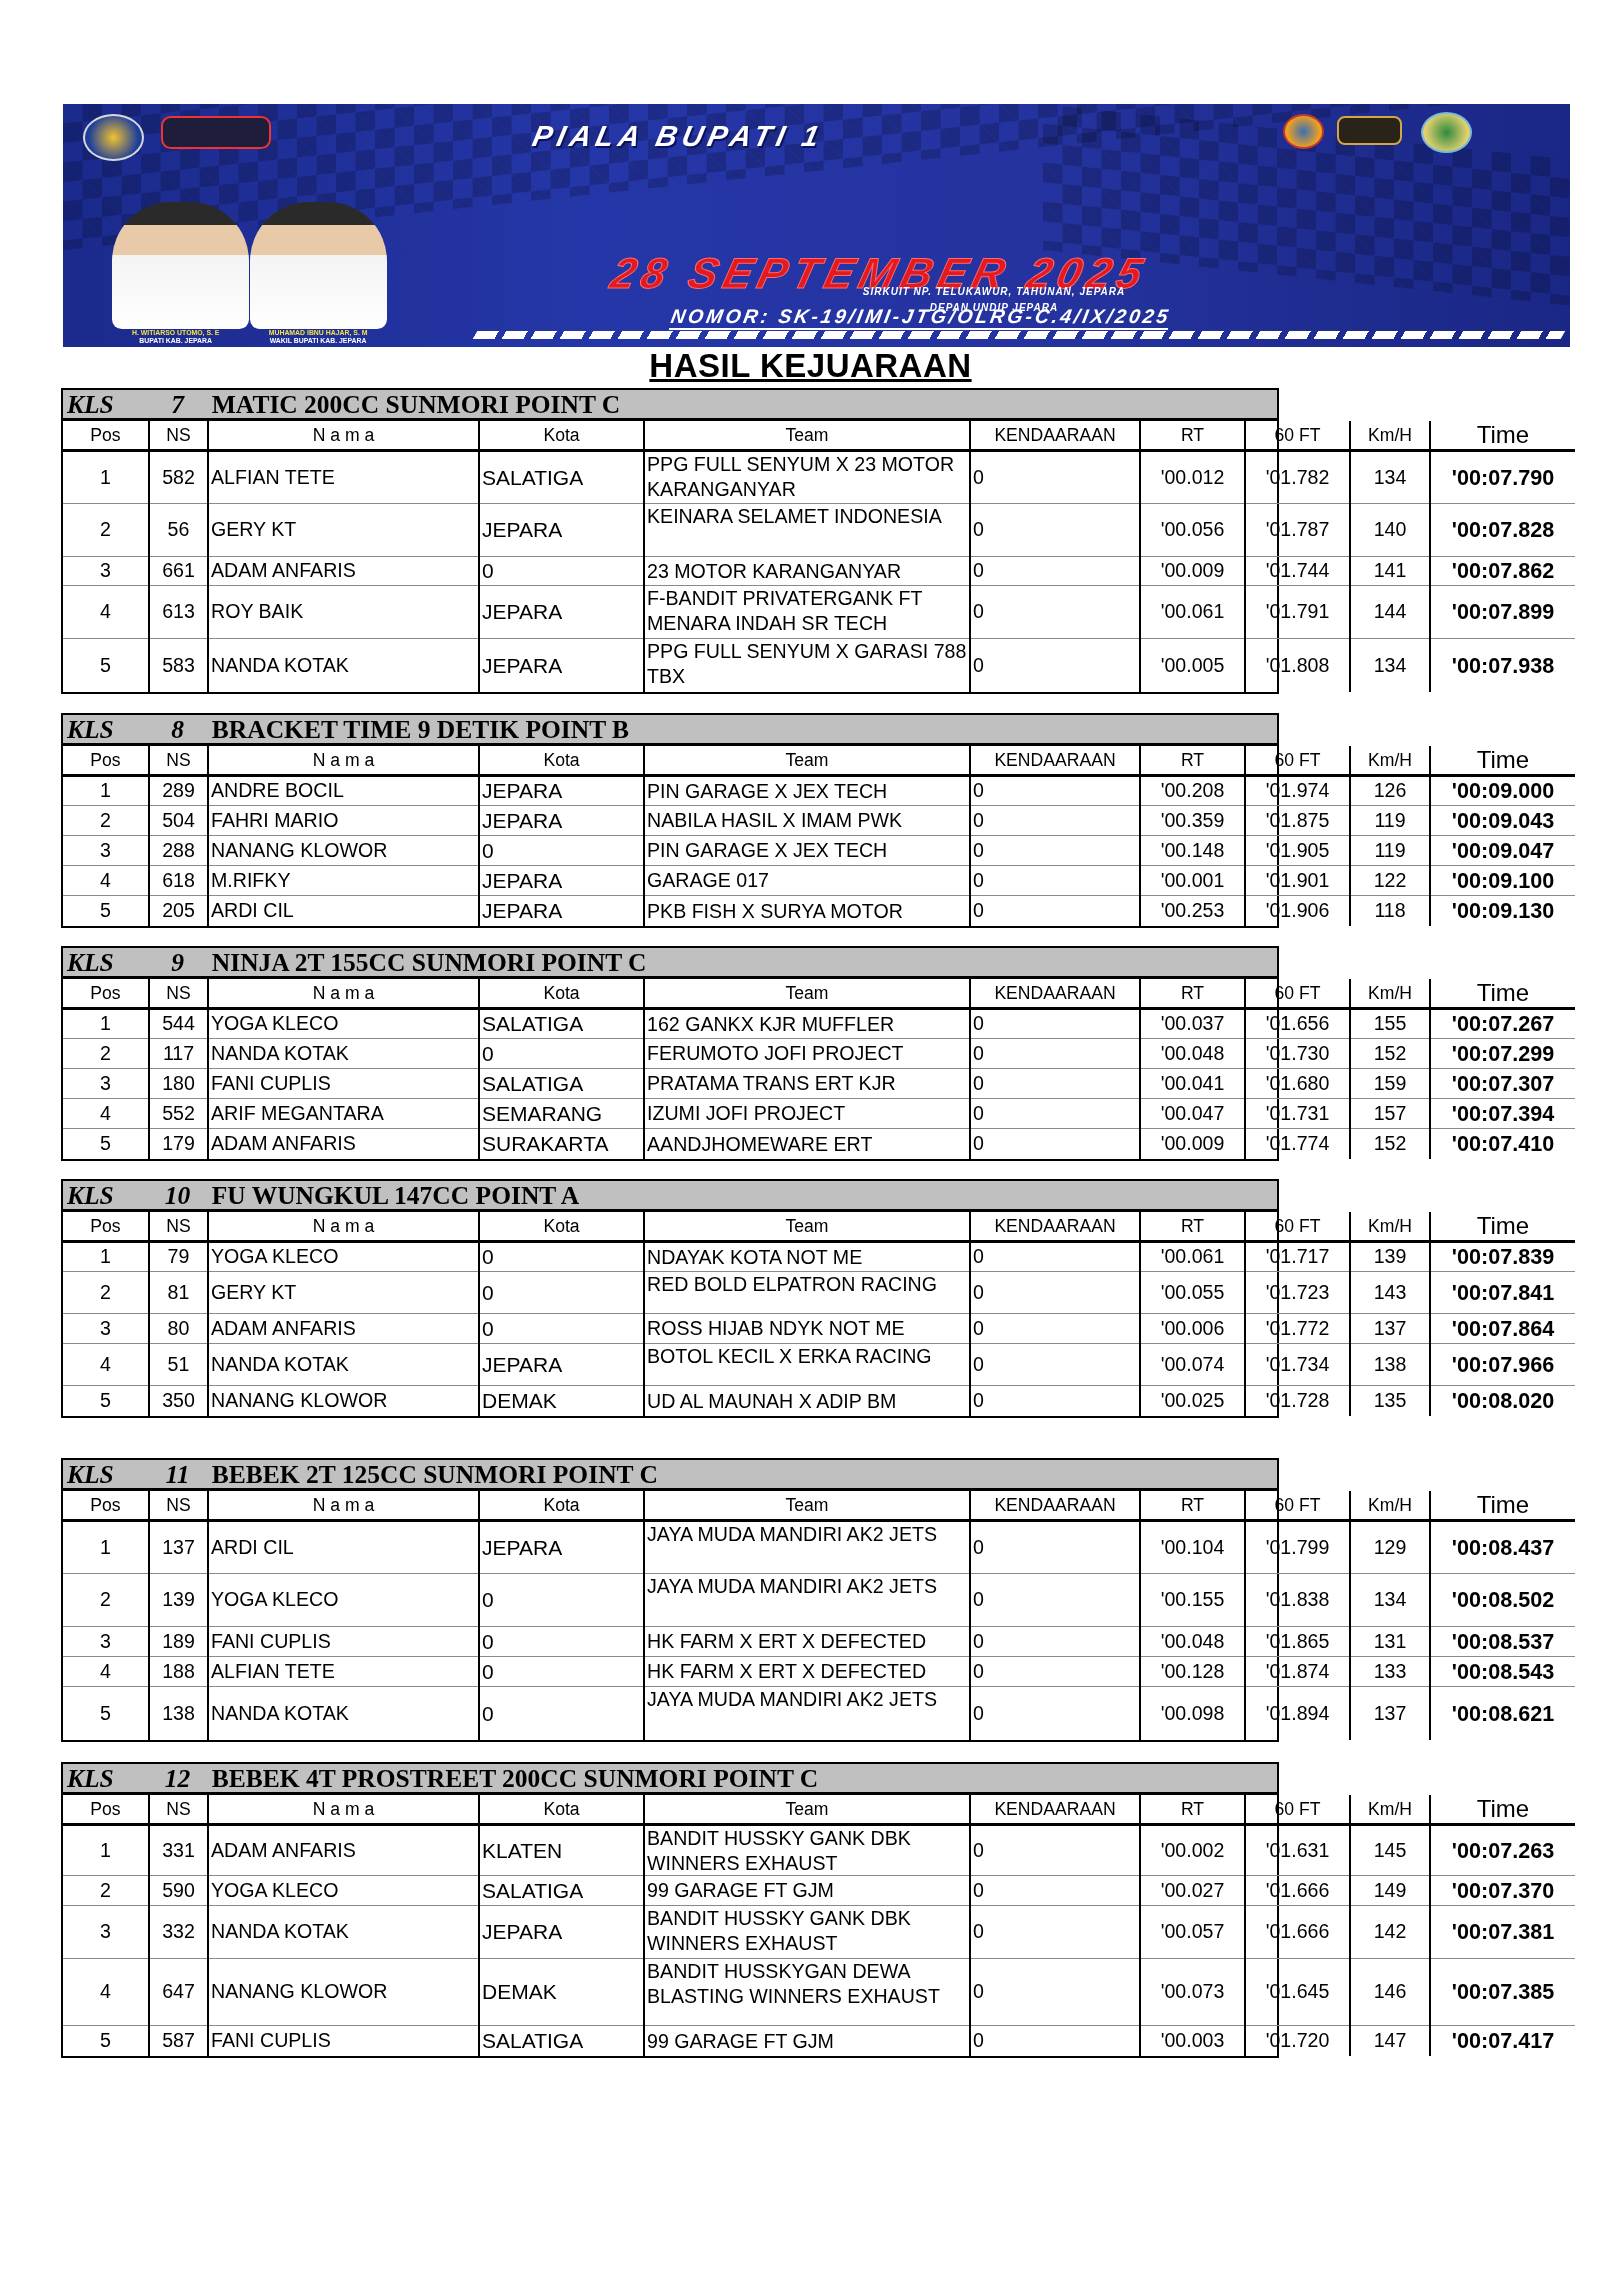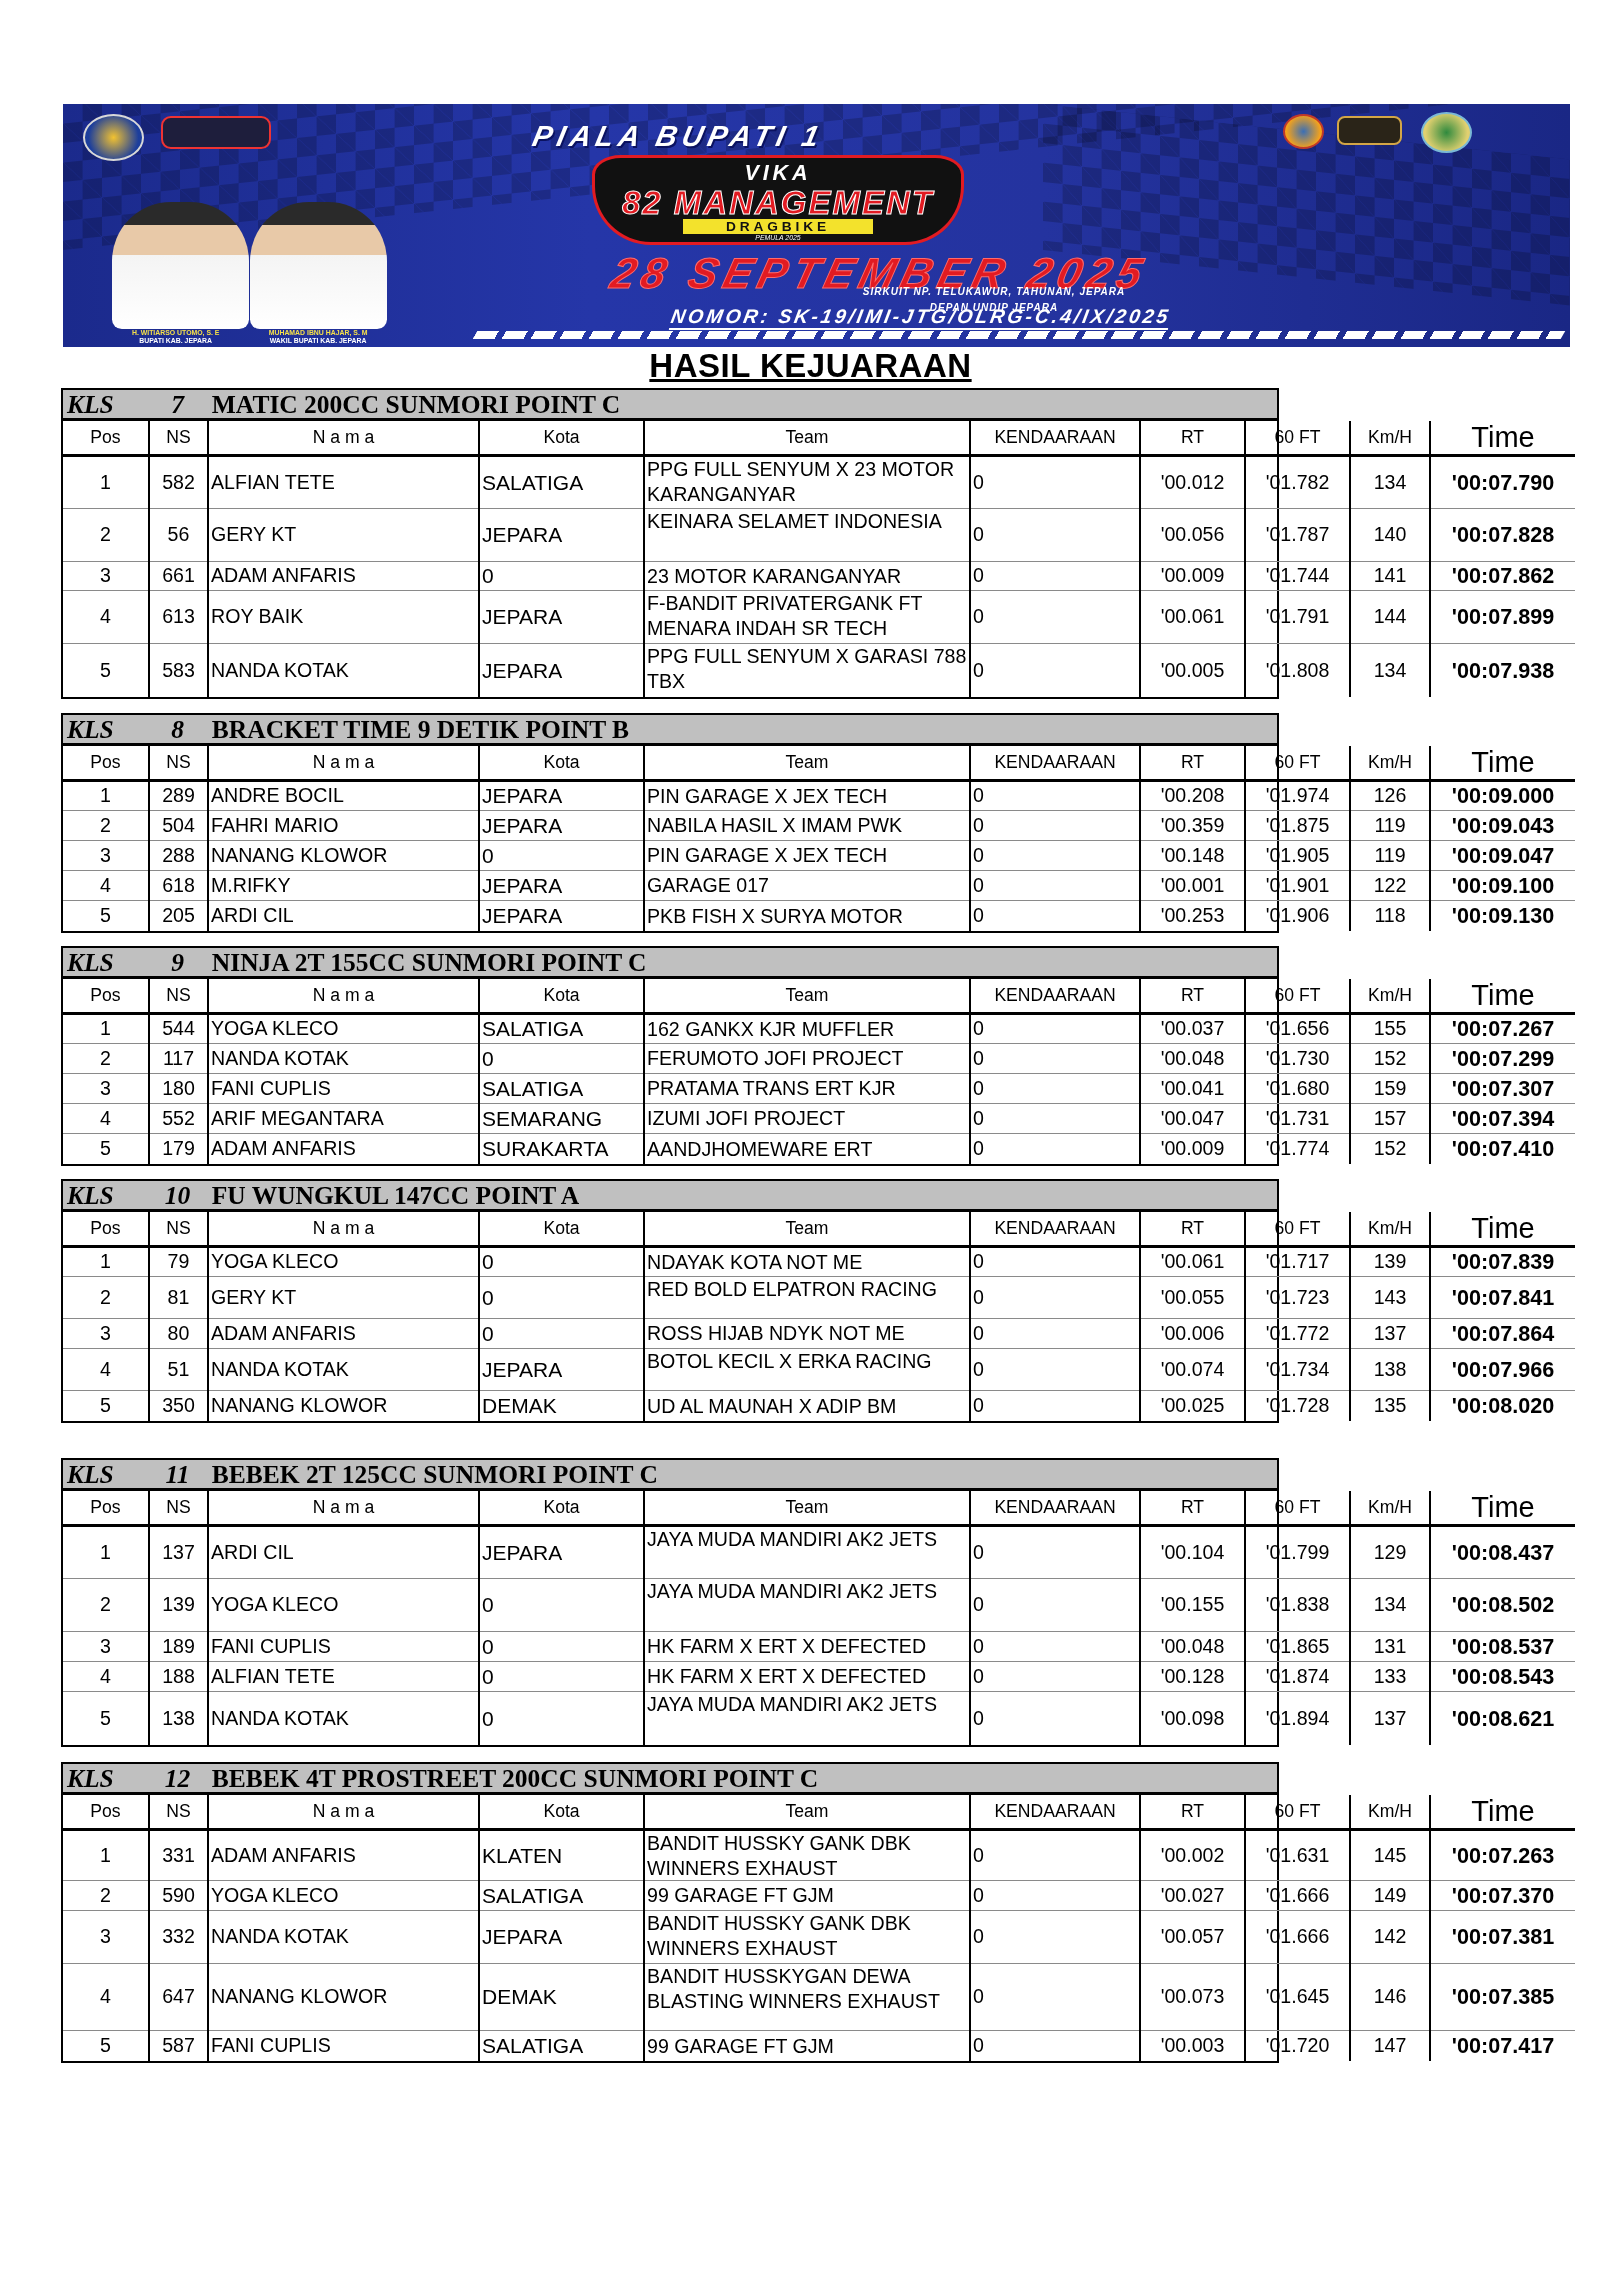--- a/index.html
+++ b/index.html
@@ -89,21 +89,21 @@
   .klsnum { width: 49px; text-align: center; font-style: italic; }
   .klsname { padding-left: 9.8px; }
   table { width: 100%; border-collapse: collapse; table-layout: fixed; }
   th, td { border-left: 2px solid #000; border-right: 2px solid #000; }
   th:first-child, td:first-child { border-left: none; }
   th:last-child, td:last-child { border-right: none; }
   th {
     height: 27.4px; font-size: 17.6px; font-weight: normal; text-align: center;
     border-bottom: 3.9px solid #000; transform-origin: center;
   }
-  th.time-h { font-size: 29px; }
+  th.time-h { font-size: 24px; }
   td {
     font-size: 19.6px; border-bottom: 1px solid #8a8a8a; padding: 0 2px; line-height: 23.5px; vertical-align: middle;
   }
   tr:last-child td { border-bottom: none; }
   td.c { text-align: center; }
   td.l { text-align: left; }
   td.small { font-size: 21px; }
   td.time { font-weight: bold; text-align: center; font-size: 21.6px; }
   td.team { vertical-align: top; line-height: 24.5px; }
   td.team.single { vertical-align: middle; }
@@ -137,26 +137,20 @@
       <span class="n">H. WITIARSO UTOMO, S. E</span>
       <span>BUPATI KAB. JEPARA</span>
     </div>
     <div class="official-caption c2">
       <span class="n">MUHAMAD IBNU HAJAR, S. M</span>
       <span>WAKIL BUPATI KAB. JEPARA</span>
     </div>
   </div>
 
   <div class="b-title">PIALA BUPATI 1</div>
-  <div class="emblem">
-    <div class="em-top">VIKA</div>
-    <div class="em-mid">82 MANAGEMENT</div>
-    <div class="em-bot">DRAGBIKE</div>
-    <div class="em-sub">PEMULA 2025</div>
-  </div>
   <div class="b-date">28 SEPTEMBER 2025</div>
   <div class="b-venue">
     <div>SIRKUIT NP. TELUKAWUR, TAHUNAN, JEPARA</div>
     <div>DEPAN UNDIP JEPARA</div>
   </div>
   <div class="b-number">NOMOR: SK-19/IMI-JTG/OLRG-C.4/IX/2025</div>
   <div class="stripe"></div>
 </div>
 
 <div class="page-title">HASIL KEJUARAAN</div>

